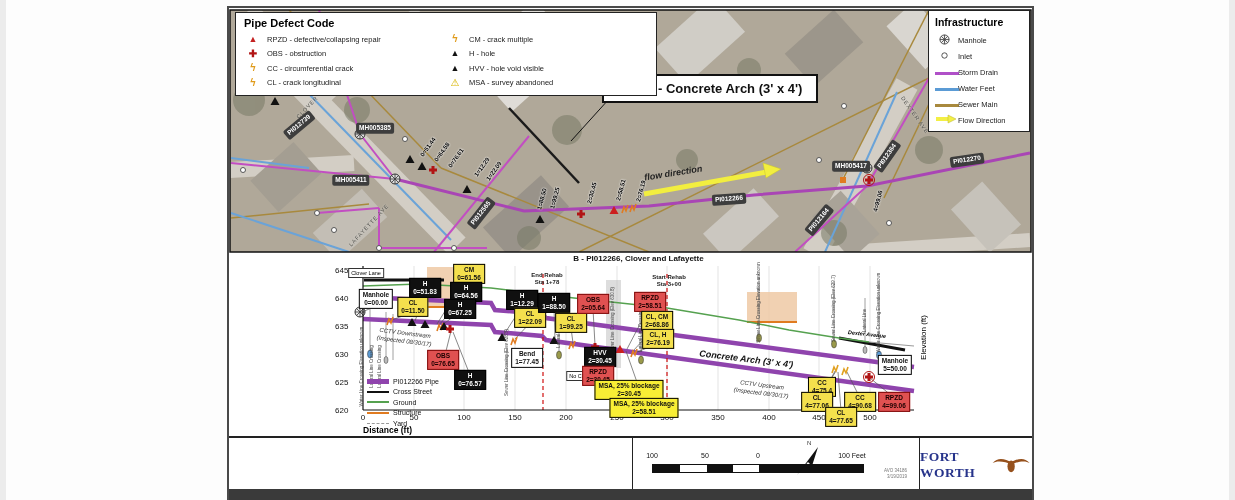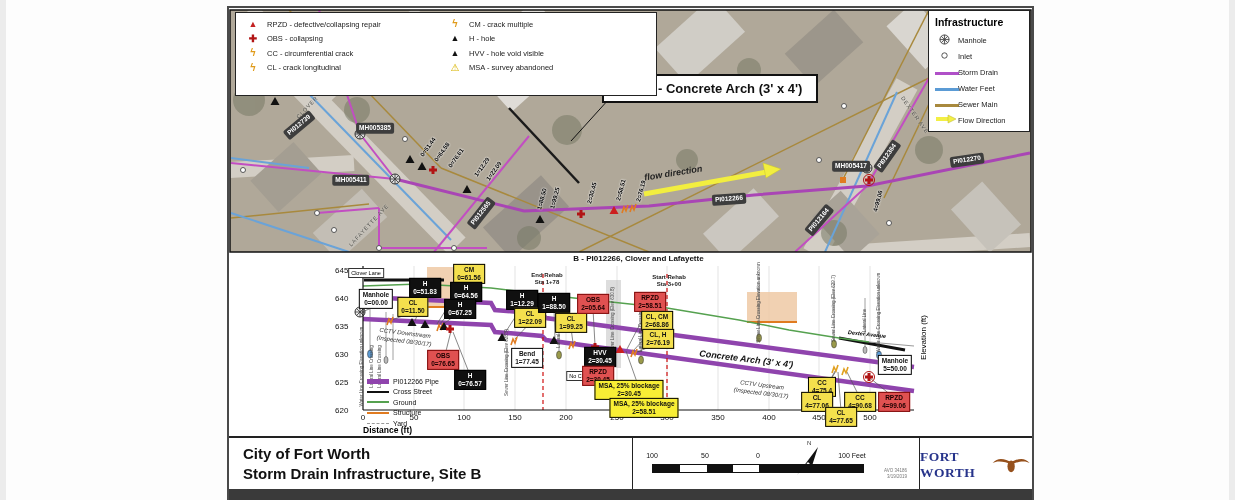--- a/index.html
+++ b/index.html
@@ -362,28 +362,29 @@
     <div class="sta" style="left:242px;top:156px;transform:rotate(-55deg)">1=12.29</div>
     <div class="sta" style="left:254px;top:160px;transform:rotate(-55deg)">1=22.09</div>
     <div class="sta" style="left:302px;top:188px;transform:rotate(-75deg)">1=88.50</div>
     <div class="sta" style="left:315px;top:187px;transform:rotate(-75deg)">1=99.25</div>
     <div class="sta" style="left:352px;top:182px;transform:rotate(-75deg)">2=30.45</div>
     <div class="sta" style="left:381px;top:179px;transform:rotate(-75deg)">2=58.51</div>
     <div class="sta" style="left:401px;top:180px;transform:rotate(-75deg)">2=76.19</div>
     <div class="sta" style="left:638px;top:190px;transform:rotate(-75deg)">4=99.06</div>
 
     <div id="defect-legend" class="legendbox">
+      <div class="ltitle">Pipe Defect Code</div>
       <div id="defect-grid">
         <div class="litem">
             <span class="licon ic-rt">▲</span>
             <span>RPZD - defective/collapsing repair</span>
           </div>
         <div class="litem">
             <span class="licon ic-rc">✚</span>
-            <span>OBS - collapsing</span>
+            <span>OBS - obstruction</span>
           </div>
         <div class="litem">
             <span class="licon ic-oc">ϟ</span>
             <span>CC - circumferential crack</span>
           </div>
         <div class="litem">
             <span class="licon ic-oc">ϟ</span>
             <span>CL - crack longitudinal</span>
           </div>
         <div class="litem">
@@ -609,24 +610,20 @@
           <span class="cl-sw cl-struct"></span>
           <span>Structure</span>
         </div>
       <div class="crow">
           <span class="cl-sw cl-yard"></span>
           <span>Yard</span>
         </div>
     </div>
 
     <div id="titleblock">
-      <div id="tb-titles">
-        <div>City of Fort Worth</div>
-        <div>Storm Drain Infrastructure, Site B</div>
-      </div>
       <div class="tb-div" style="left:403px"></div>
       <div id="scale-labels">
         <div style="left:423px">100</div>
         <div style="left:476px">50</div>
         <div style="left:529px">0</div>
         <div style="left:623px">100 Feet</div>
       </div>
       <div id="scalebar">
         <div class="sb-b" style="width:26.5px"></div>
         <div class="sb-w" style="width:26.5px;border-left:1px solid #111"></div>

